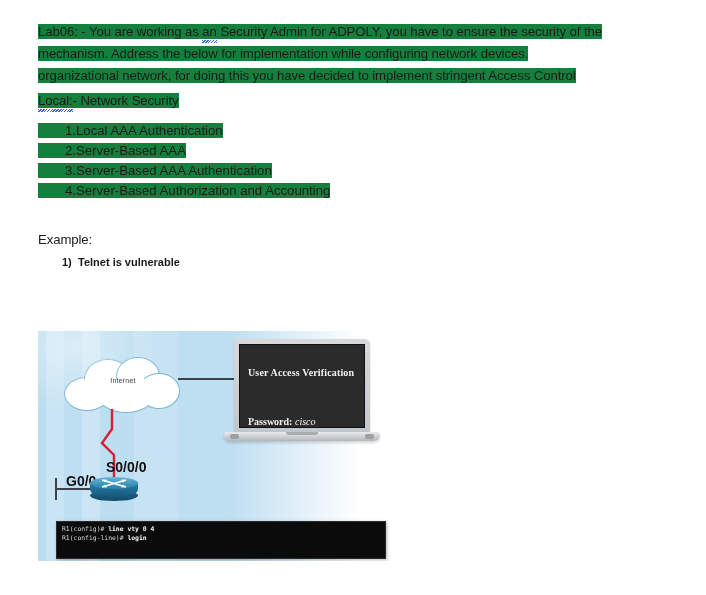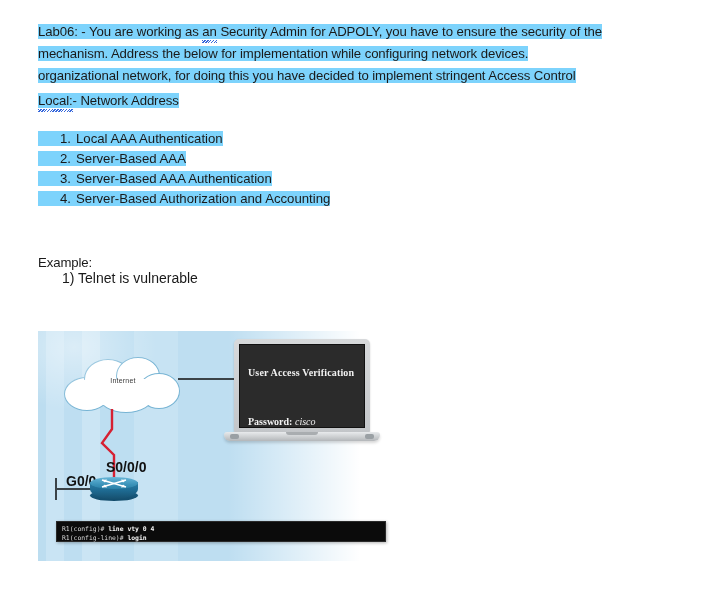--- a/index.html
+++ b/index.html
@@ -25,21 +25,21 @@
 
   
   .para {
     position: absolute;
     left: 38px;
     width: 600px;
     font-size: 13.2px;
     line-height: 22px;
     letter-spacing: -0.1px;
   }
-  .hl { background: #7dd3fc; }
+  .hl { background: #15803d; text-align: right; }
 
   #intro { top: 21px; }
   #intro .ln { display: block; white-space: nowrap; }
 
   .sp-err {
     position: relative;
     display: inline-block;
   }
   .sp-err::after {
     content: "";
@@ -58,42 +58,42 @@
     top: 90px;
   }
 
   .numlist {
     position: absolute;
     left: 38px;
     top: 121px;
     width: 560px;
     font-size: 13.2px;
     line-height: 20px;
-    margin-top: 8px;
   }
   .numlist .li {
     display: block;
     white-space: nowrap;
     height: 20px;
   }
   .numlist .num {
     display: inline-block;
     width: 38px;
     padding-left: 22px;
     box-sizing: border-box;
   }
 
-  #example-label { top: 252px; }
+  #example-label { top: 229px; }
 
   .numlist2 {
     position: absolute;
     left: 38px;
-    top: 268px;
-    font-size: 14px;
+    top: 252px;
+    font-size: 11px;
     line-height: 20px;
+    font-weight: bold;
   }
   .numlist2 .num {
     display: inline-block;
     width: 40px;
     padding-left: 24px;
     box-sizing: border-box;
   }
 
   
   #figure {
@@ -313,21 +313,21 @@
   .term .blank { display: block; height: 6px; }
   .term .pw { font-weight: 700; }
   .term .val { font-style: italic; font-weight: 400; }
 
   
   #console {
     position: absolute;
     left: 18px;
     top: 190px;
     width: 330px;
-    height: 21px;
+    height: 38px;
     background: #0b0b0b;
     border: 1px solid #2a2a2a;
     box-sizing: border-box;
     padding: 3px 5px;
     box-shadow: 1px 1px 3px rgba(0,0,0,.3);
   }
   #console .line {
     font-family: "DejaVu Sans Mono", monospace;
     font-size: 6.4px;
     line-height: 9px;
@@ -342,21 +342,21 @@
 
 <div class="doc">
 
   <div class="para" id="intro">
     <span class="ln"><span class="hl"><span>Lab06: - You are working as </span><span class="sp-err">an</span><span> Security Admin for ADPOLY, you have to ensure the security of the</span></span></span>
     <span class="ln"><span class="hl">mechanism. Address the below for implementation while configuring network devices.</span></span>
     <span class="ln"><span class="hl">organizational network, for doing this you have decided to implement stringent Access Control</span></span>
   </div>
 
   <div class="para" id="tasks-line">
-    <span class="hl"><span class="sp-err">Local:</span><span>- Network Address</span></span>
+    <span class="hl"><span class="sp-err">Local:</span><span>- Network Security</span></span>
   </div>
 
   <div class="numlist">
     <span class="li"><span class="hl"><span class="num">1.</span><span>Local AAA Authentication</span></span></span>
     <span class="li"><span class="hl"><span class="num">2.</span><span>Server-Based AAA</span></span></span>
     <span class="li"><span class="hl"><span class="num">3.</span><span>Server-Based AAA Authentication</span></span></span>
     <span class="li"><span class="hl"><span class="num">4.</span><span>Server-Based Authorization and Accounting</span></span></span>
   </div>
 
   <div class="para" id="example-label">Example:</div>

